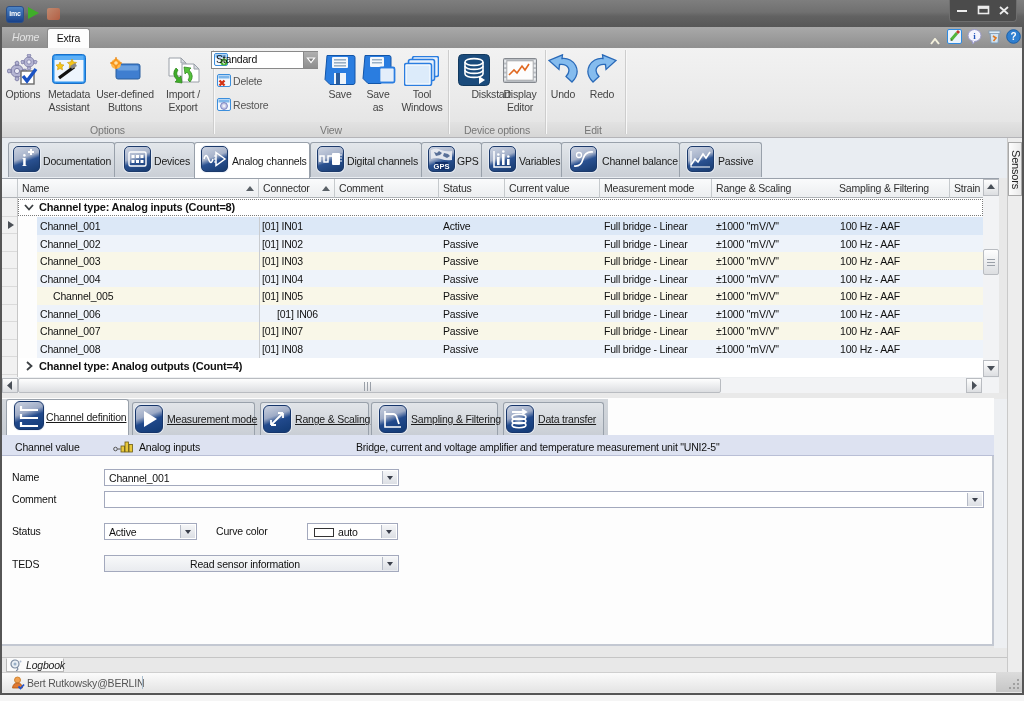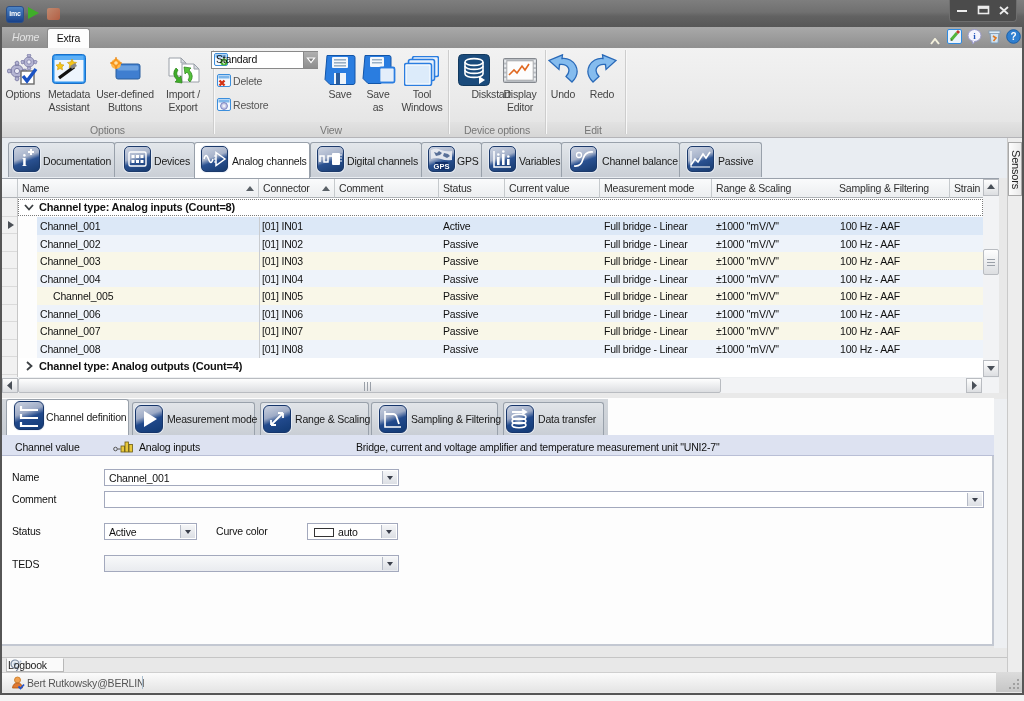--- a/index.html
+++ b/index.html
@@ -30,21 +30,21 @@
 .hcell{top:179px;height:19px;background:linear-gradient(#fafbfc,#eceef0);border-right:1px solid #c6cacd;border-bottom:1px solid #aeb2b6;box-sizing:border-box;color:#2e2e2e;padding:3px 0 0 4px;}
 .row{height:18px;line-height:18px;color:#111;}
 .sort{width:0;height:0;border-left:4px solid transparent;border-right:4px solid transparent;border-bottom:5px solid #5a6167;}
 
 .sb{background:#f2f3f5;}
 .sbtn{background:linear-gradient(#fefefe,#dcdee1);border:1px solid #b9bcc1;box-sizing:border-box;}
 
 #ltabbar{left:2px;top:399px;width:606px;height:36px;background:linear-gradient(#d3d7dc,#c8cdd4);}
 .ltab{top:402px;height:33px;background:linear-gradient(#e2e5e9,#c9ced5);border:1px solid #99a1ab;border-bottom:none;border-radius:3px 3px 0 0;box-sizing:border-box;}
 .ltab.sel{top:399px;height:36px;background:#fff;}
-.ltabtxt{top:413px;color:#1a1a1a;}
+.ltabtxt{top:413px;color:#1a1a1a;text-decoration:underline;}
 .lico{width:30px;height:29px;top:403px;border-radius:6px;}
 #ctband{left:2px;top:435px;width:992px;height:21px;background:#dde2f1;border-bottom:1px solid #b9bfd6;box-sizing:border-box;}
 #formpanel{left:2px;top:456px;width:992px;height:190px;background:#fdfdfd;border-bottom:2px solid #c3c8d2;border-right:2px solid #c3c8d2;box-sizing:border-box;}
 .flabel{color:#111;}
 .combo{height:17px;background:#fff;border:1px solid #a3a9bd;box-sizing:border-box;}
 .cbtn{position:absolute;right:1px;top:1px;width:14px;height:13px;background:linear-gradient(#f5f6f8,#dcdfe4);border-left:1px solid #b5bac6;}
 .cbtn:after{content:"";position:absolute;left:4px;top:5px;width:0;height:0;border-left:3px solid transparent;border-right:3px solid transparent;border-top:4px solid #3a3f4a;}
 .ctext{position:absolute;left:4px;top:2px;color:#111;}
 
 #statusbar{left:2px;top:672px;width:1020px;height:20px;background:linear-gradient(#fbfbfb,#e4e4e4);border-top:1px solid #cfcfcf;box-sizing:border-box;}
@@ -387,21 +387,21 @@
   <div class="row a" style="left:604px;top:270px;">Full bridge - Linear</div>
   <div class="row a" style="left:716px;top:270px;">±1000 "mV/V"</div>
   <div class="row a" style="left:840px;top:270px;">100 Hz - AAF</div>
   <div class="row a" style="left:40px;top:287px;margin-left:13px;">Channel_005</div>
   <div class="row a" style="left:262px;top:287px;">[01] IN05</div>
   <div class="row a" style="left:443px;top:287px;">Passive</div>
   <div class="row a" style="left:604px;top:287px;">Full bridge - Linear</div>
   <div class="row a" style="left:716px;top:287px;">±1000 "mV/V"</div>
   <div class="row a" style="left:840px;top:287px;">100 Hz - AAF</div>
   <div class="row a" style="left:40px;top:305px;text-align:right;">Channel_006</div>
-  <div class="row a" style="left:262px;top:305px;">[01] IN06</div>
+  <div class="row a" style="left:277px;top:305px;">[01] IN06</div>
   <div class="row a" style="left:443px;top:305px;">Passive</div>
   <div class="row a" style="left:604px;top:305px;">Full bridge - Linear</div>
   <div class="row a" style="left:716px;top:305px;">±1000 "mV/V"</div>
   <div class="row a" style="left:840px;top:305px;">100 Hz - AAF</div>
   <div class="row a" style="left:40px;top:322px;">Channel_007</div>
   <div class="row a" style="left:262px;top:322px;">[01] IN07</div>
   <div class="row a" style="left:443px;top:322px;">Passive</div>
   <div class="row a" style="left:604px;top:322px;">Full bridge - Linear</div>
   <div class="row a" style="left:716px;top:322px;">±1000 "mV/V"</div>
   <div class="row a" style="left:840px;top:322px;">100 Hz - AAF</div>
@@ -498,21 +498,21 @@
   <div class="a" style="left:113px;top:440px;"><svg width="22" height="13">
         <circle cx="2.5" cy="9" r="1.8" fill="none" stroke="#555" stroke-width="1"></circle>
         <path d="M4.5 9 h3" stroke="#555" stroke-width="1"></path>
         <g fill="#e8c83c" stroke="#6a5a10" stroke-width="0.8">
           <rect x="8" y="6" width="3.4" height="6"></rect>
           <rect x="12" y="2" width="3.4" height="10"></rect>
           <rect x="16" y="4.5" width="3.4" height="7.5"></rect>
         </g>
       </svg></div>
   <div class="a" style="left:139px;top:441px;color:#111;">Analog inputs</div>
-  <div class="a" style="left:356px;top:441px;color:#111;">Bridge, current and voltage amplifier and temperature measurement unit "UNI2-7"</div>
+  <div class="a" style="left:356px;top:441px;color:#111;">Bridge, current and voltage amplifier and temperature measurement unit "UNI2-5"</div>
 
   <div id="formpanel" class="a"></div>
   <div class="flabel a" style="left:12px;top:471px;">Name</div>
   <div class="combo a" style="left:104px;top:469px;width:295px;">
       <div class="ctext">Channel_001</div>
       <div class="cbtn"></div>
     </div>
   <div class="flabel a" style="left:12px;top:493px;">Comment</div>
   <div class="combo a" style="left:104px;top:491px;width:880px;">
       <div class="cbtn"></div>
@@ -523,32 +523,33 @@
       <div class="cbtn"></div>
     </div>
   <div class="flabel a" style="left:216px;top:525px;">Curve color</div>
   <div class="combo a" style="left:307px;top:523px;width:91px;">
       <div style="position:absolute;left:6px;top:4px;width:18px;height:7px;background:#fff;border:1px solid #333;"></div>
       <div class="ctext" style="left:30px;">auto</div>
       <div class="cbtn"></div>
     </div>
   <div class="flabel a" style="left:12px;top:558px;">TEDS</div>
   <div class="combo a" style="left:104px;top:555px;width:295px;background:linear-gradient(#f8f9fa,#e9ebef);">
+      <div class="ctext" style="left:0;width:280px;text-align:center;">Read sensor information</div>
       <div class="cbtn"></div>
     </div>
 
   <div class="a" style="left:2px;top:657px;width:1005px;height:1px;background:#c5c5c5;"></div>
   <div class="a" style="left:6px;top:658px;width:58px;height:14px;background:#fafafa;border:1px solid #b8b8b8;border-top:1px solid #fafafa;box-sizing:border-box;"></div>
   <div class="a" style="left:9px;top:659px;"><svg width="13" height="12">
         <circle cx="6" cy="5" r="4" fill="#e8eef4" stroke="#7a8aa0" stroke-width="1.2"></circle>
         <circle cx="6" cy="5" r="1.5" fill="#9ab0c8"></circle>
         <path d="M8 8 q2 3 -1 3.5" stroke="#7a8aa0" stroke-width="1.2" fill="none"></path>
         <circle cx="11.5" cy="2.5" r="1" fill="#b0bcd0"></circle>
       </svg></div>
-  <div class="a" style="left:8px;top:659px;color:#222;">Logbook</div>
+  <div class="a" style="left:26px;top:659px;color:#222;font-style:italic;">Logbook</div>
 
   <div id="statusbar" class="a"></div>
   <div class="a" style="left:11px;top:676px;"><svg width="14" height="14">
         <circle cx="6.5" cy="4" r="3" fill="#f0a050" stroke="#c87820" stroke-width="0.8"></circle>
         <path d="M1.5 12 q0.5 -5 5 -5 q4.5 0 5 5 z" fill="#e07830" stroke="#b05810" stroke-width="0.8"></path>
         <path d="M7.5 10.5 l2 2 3.5 -4" stroke="#2255cc" stroke-width="1.8" fill="none"></path>
       </svg></div>
   <div class="a" style="left:27px;top:677px;color:#555;">Bert Rutkowsky@BERLIN</div>
   <div class="a" style="left:142px;top:676px;width:1px;height:13px;background:#a8bccd;"></div>
   <div class="a" style="left:996px;top:672px;width:26px;height:20px;background:linear-gradient(#dcdcdc,#c6c6c6);"></div>

